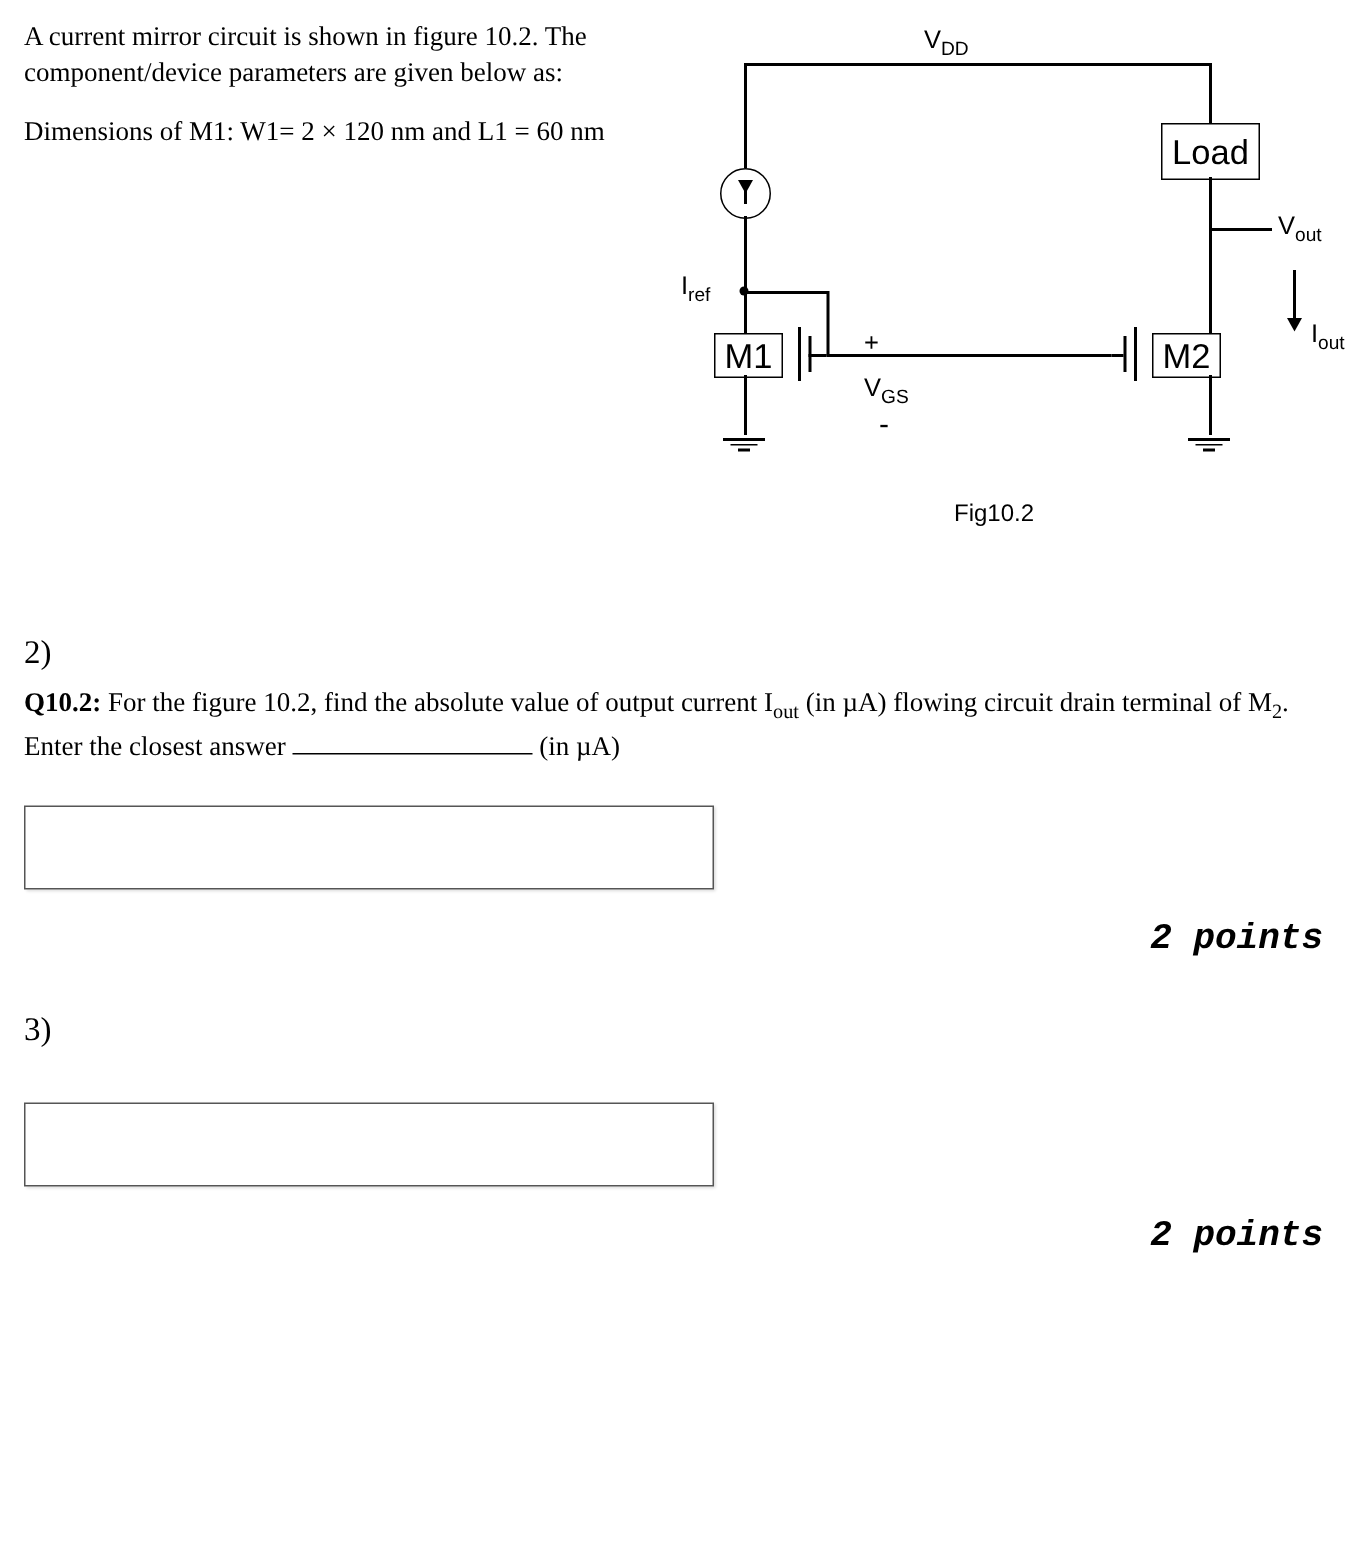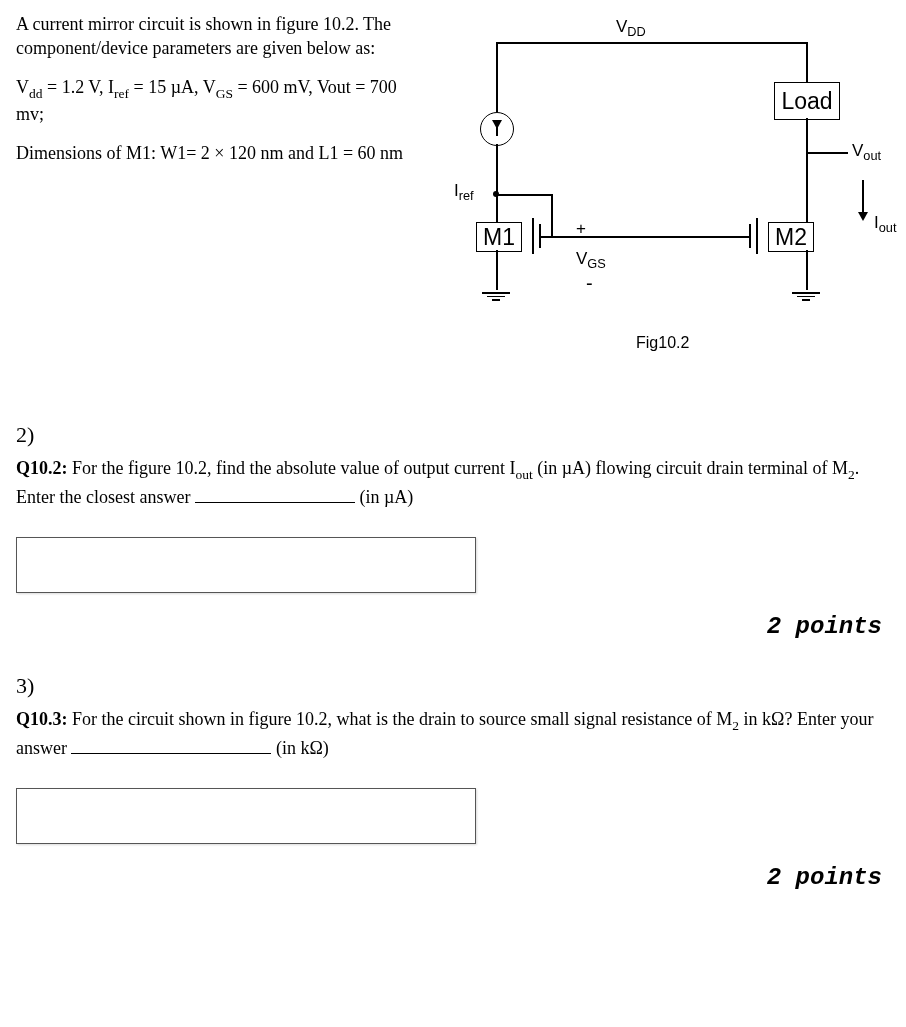--- a/index.html
+++ b/index.html
@@ -83,23 +83,20 @@
   }
   .gnd-stack { position:absolute; }
   .gnd-stack div { background:#000; height:1.5px; margin:2px auto; }
 </style>
 </head>
 <body>
 
 <div class="top-row">
   <div class="prob-text">
     <p>A current mirror circuit is shown in figure 10.2. The component/device parameters are given below as:</p>
-    <p>
-      V<sub>dd</sub> = 1.2 V, I<sub>ref</sub> = 15 µA, V<sub>GS</sub> = 600 mV, Vout = 700 mv;
-    </p>
     <p>Dimensions of M1:   W1= 2 × 120 nm and L1 = 60 nm</p>
   </div>
 
   <div class="diagram">
 
     <div class="wire hw" style="left:60px; top:30px; width:310px;"></div>
     <div class="lbl" style="left:180px; top:4px;">
       <span>V</span><sub>DD</sub>
     </div>
 
@@ -179,18 +176,15 @@
   <div class="qnum">2)</div>
   <div class="qbody">
     <b>Q10.2:</b><span> For the figure 10.2, find the absolute value of output current I</span><sub>out</sub><span> (in µA) flowing circuit drain terminal of M</span><sub>2</sub><span>. Enter the closest answer </span><span class="blank"></span><span> (in µA)</span>
   </div>
   <input type="text" class="answer-box" style="">
   <div class="points">2 points</div>
 </div>
 
 <div class="question-block">
   <div class="qnum">3)</div>
-  <div class="qbody">
-    <b>Q10.3:</b><span> For the circuit shown in figure 10.2, what is the drain to source small signal resistance of M</span><sub>2</sub><span> in kΩ? Enter your answer </span><span class="blank" style="width:200px;"></span><span> (in kΩ)</span>
-  </div>
   <input type="text" class="answer-box" style="">
   <div class="points">2 points</div>
 </div>
 
 </body></html>

